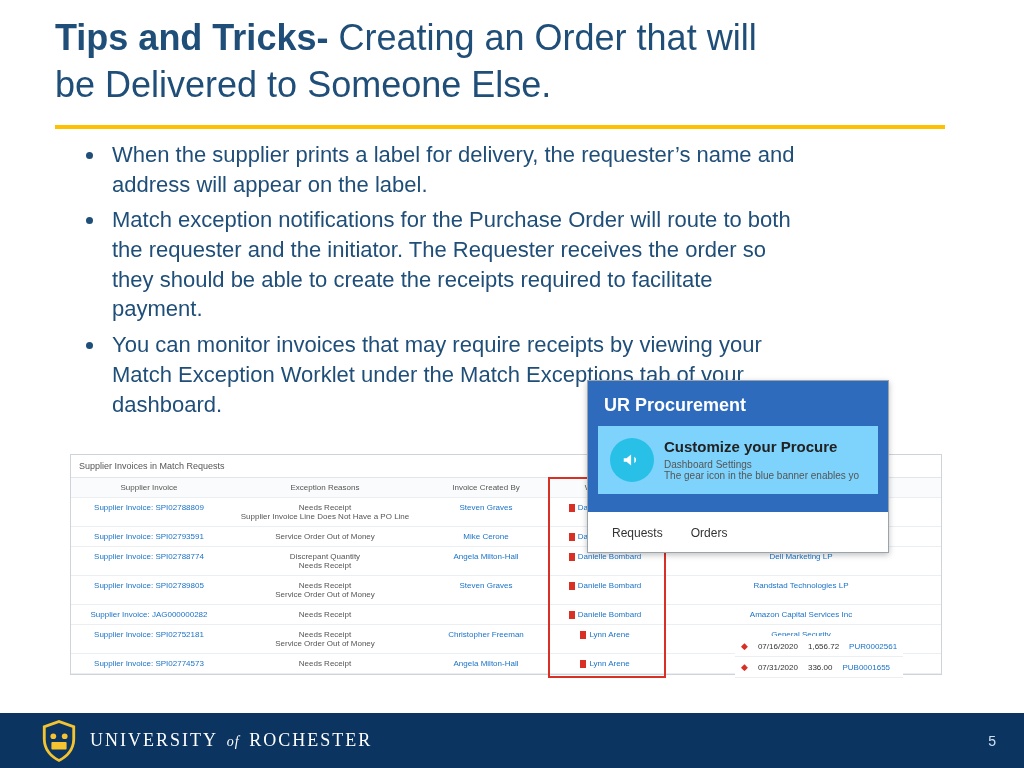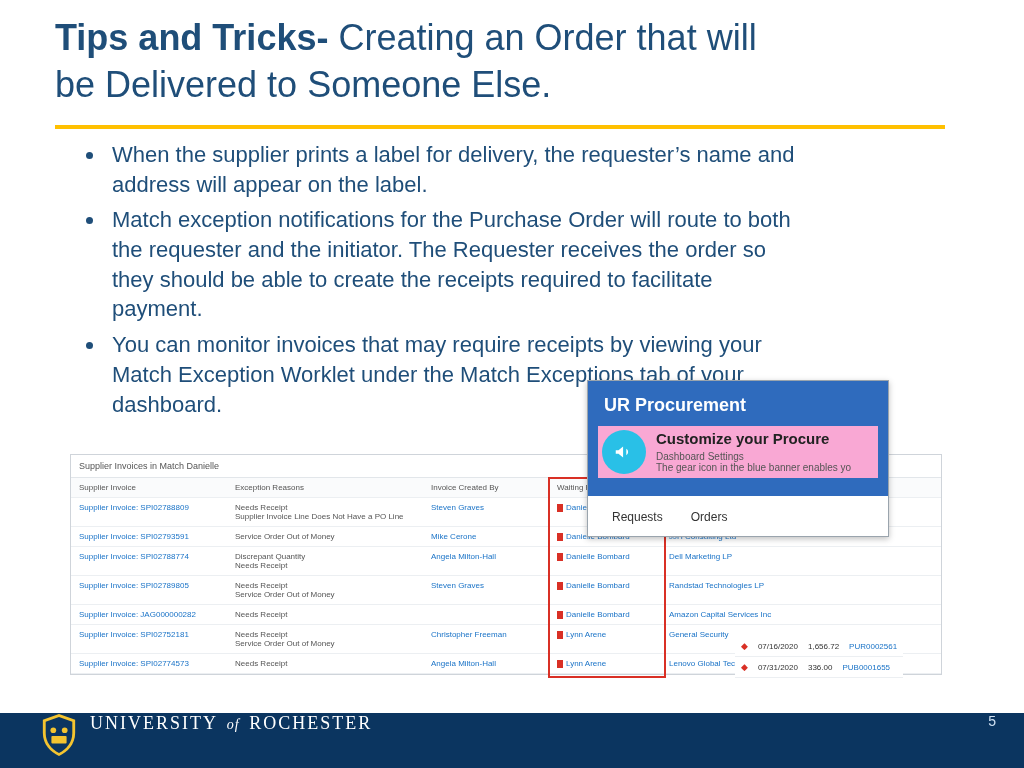--- a/index.html
+++ b/index.html
@@ -8,52 +8,52 @@
   .title .bold{font-weight:700}
   .hr{position:absolute;left:55px;top:125px;width:890px;height:4px;background:#ffc000}
   .bullets{position:absolute;left:82px;top:140px;right:70px;font-size:22px;line-height:1.35;color:#1f4e79}
   .bullets li{margin-bottom:6px;padding-left:6px}
   .bullets ul{padding-left:24px;margin:0}
 
   
   .tbl-wrap{position:absolute;left:70px;top:454px;width:870px;border:1px solid #cfd4da;background:#fff;font-size:8px;color:#333}
   .tbl-title{padding:6px 8px;color:#555;font-size:9px;border-bottom:1px solid #e2e6ea}
   table{border-collapse:collapse;width:100%}
-  th,td{border-bottom:1px solid #eceff2;padding:5px 8px;text-align:left;vertical-align:top;font-weight:400}
+  th,td{border-bottom:1px solid #eceff2;padding:5px 8px;text-align:center;vertical-align:top;font-weight:400}
   th{color:#555;background:#fafbfc;font-size:8px}
   td .lnk{color:#1a73c7}
   td .sub{color:#555}
   .flag{display:inline-block;width:6px;height:8px;background:#d93025;margin-right:3px;vertical-align:middle}
   .col-waiting{width:96px}
   .waiting-box{position:absolute;border:2px solid #d93025;pointer-events:none}
 
   
   .peek{position:absolute;left:735px;top:636px;font-size:8px;color:#333}
   .peek .row{height:20px;border-bottom:1px solid #eceff2;display:flex;align-items:center;gap:10px;background:#fff;padding:0 6px}
   .peek .diamond{color:#d93025;font-size:9px}
   .peek .lnk{color:#1a73c7}
 
   
   .card{position:absolute;right:-12px;top:380px;width:300px;background:#2f6bbd;border:1px solid #9aa4ad;box-shadow:0 2px 6px rgba(0,0,0,.25)}
   .card-h{color:#fff;font-weight:700;font-size:18px;padding:14px 16px 10px}
-  .card-body{background:#f9a8d4;margin:0 10px 0 10px;display:flex;gap:10px;padding:4px}
+  .card-body{background:#7dd3fc;margin:0 10px 0 10px;display:flex;gap:10px;padding:12px}
   .megaphone{width:44px;height:44px;border-radius:50%;background:#29c0e7;display:flex;align-items:center;justify-content:center;flex:0 0 44px}
   .megaphone svg{width:22px;height:22px;fill:#fff}
   .card-body .t1{font-weight:700;color:#222;font-size:15px;white-space:nowrap;overflow:hidden}
   .card-body .t2{color:#555;font-size:10px;margin-top:4px}
   .card-body .t3{color:#555;font-size:10px;white-space:nowrap;overflow:hidden}
   .tabs{background:#fff;display:flex;gap:0;margin-top:18px;padding:0 10px 4px}
   .tab{padding:14px 14px 8px;font-size:12px;color:#333}
   .tab.active{position:relative}
   .tab.active::after{content:"";position:absolute;left:8px;right:8px;bottom:2px;height:3px;background:#2f6bbd}
   .tab-ring{border:3px solid #d93025;margin-left:2px}
   .tab-ring .tab{padding:12px 10px 8px}
 
   
-  .footer{position:absolute;left:0;bottom:0;width:1024px;height:55px;background:#0b3560;display:flex;align-items:flex-start;color:#fff}
+  .footer{position:absolute;left:0;bottom:0;width:1024px;height:55px;background:#0b3560;display:flex;align-items:center;color:#fff}
   .seal{width:38px;height:44px;margin-left:40px;display:flex;align-items:center;justify-content:center}
   .seal svg{width:38px;height:44px}
   .uname{margin-left:12px;font-family:"Times New Roman",serif;letter-spacing:2px;font-size:18px}
   .uname .of{font-style:italic;text-transform:lowercase;letter-spacing:1px;font-size:14px;margin:0 3px}
   .pgnum{position:absolute;right:28px;color:#cfe0f2;font-size:14px}
 </style>
 </head>
 <body>
 
 <div class="slide">
@@ -64,21 +64,21 @@
 
   <div class="bullets">
     <ul>
       <li>When the supplier prints a label for delivery, the requester’s name and address will appear on the label.</li>
       <li>Match exception notifications for the Purchase Order will route to both the requester and the initiator.  The Requester receives the order so they should be able to create the receipts required to facilitate payment.</li>
       <li>You can monitor invoices that may require receipts by viewing your Match Exception Worklet under the Match Exceptions tab of your dashboard.</li>
     </ul>
   </div>
 
   <div class="tbl-wrap">
-    <div class="tbl-title">Supplier Invoices in Match Danielle</div>
+    <div class="tbl-title">Supplier Invoices in Match Requests</div>
     <table>
       <thead>
           <tr>
         <th style="width:140px">Supplier Invoice</th>
         <th style="width:180px">Exception Reasons</th>
         <th style="width:110px">Invoice Created By</th>
         <th class="col-waiting">Waiting For</th>
         <th>Supplier</th>
       </tr>
         </thead>

